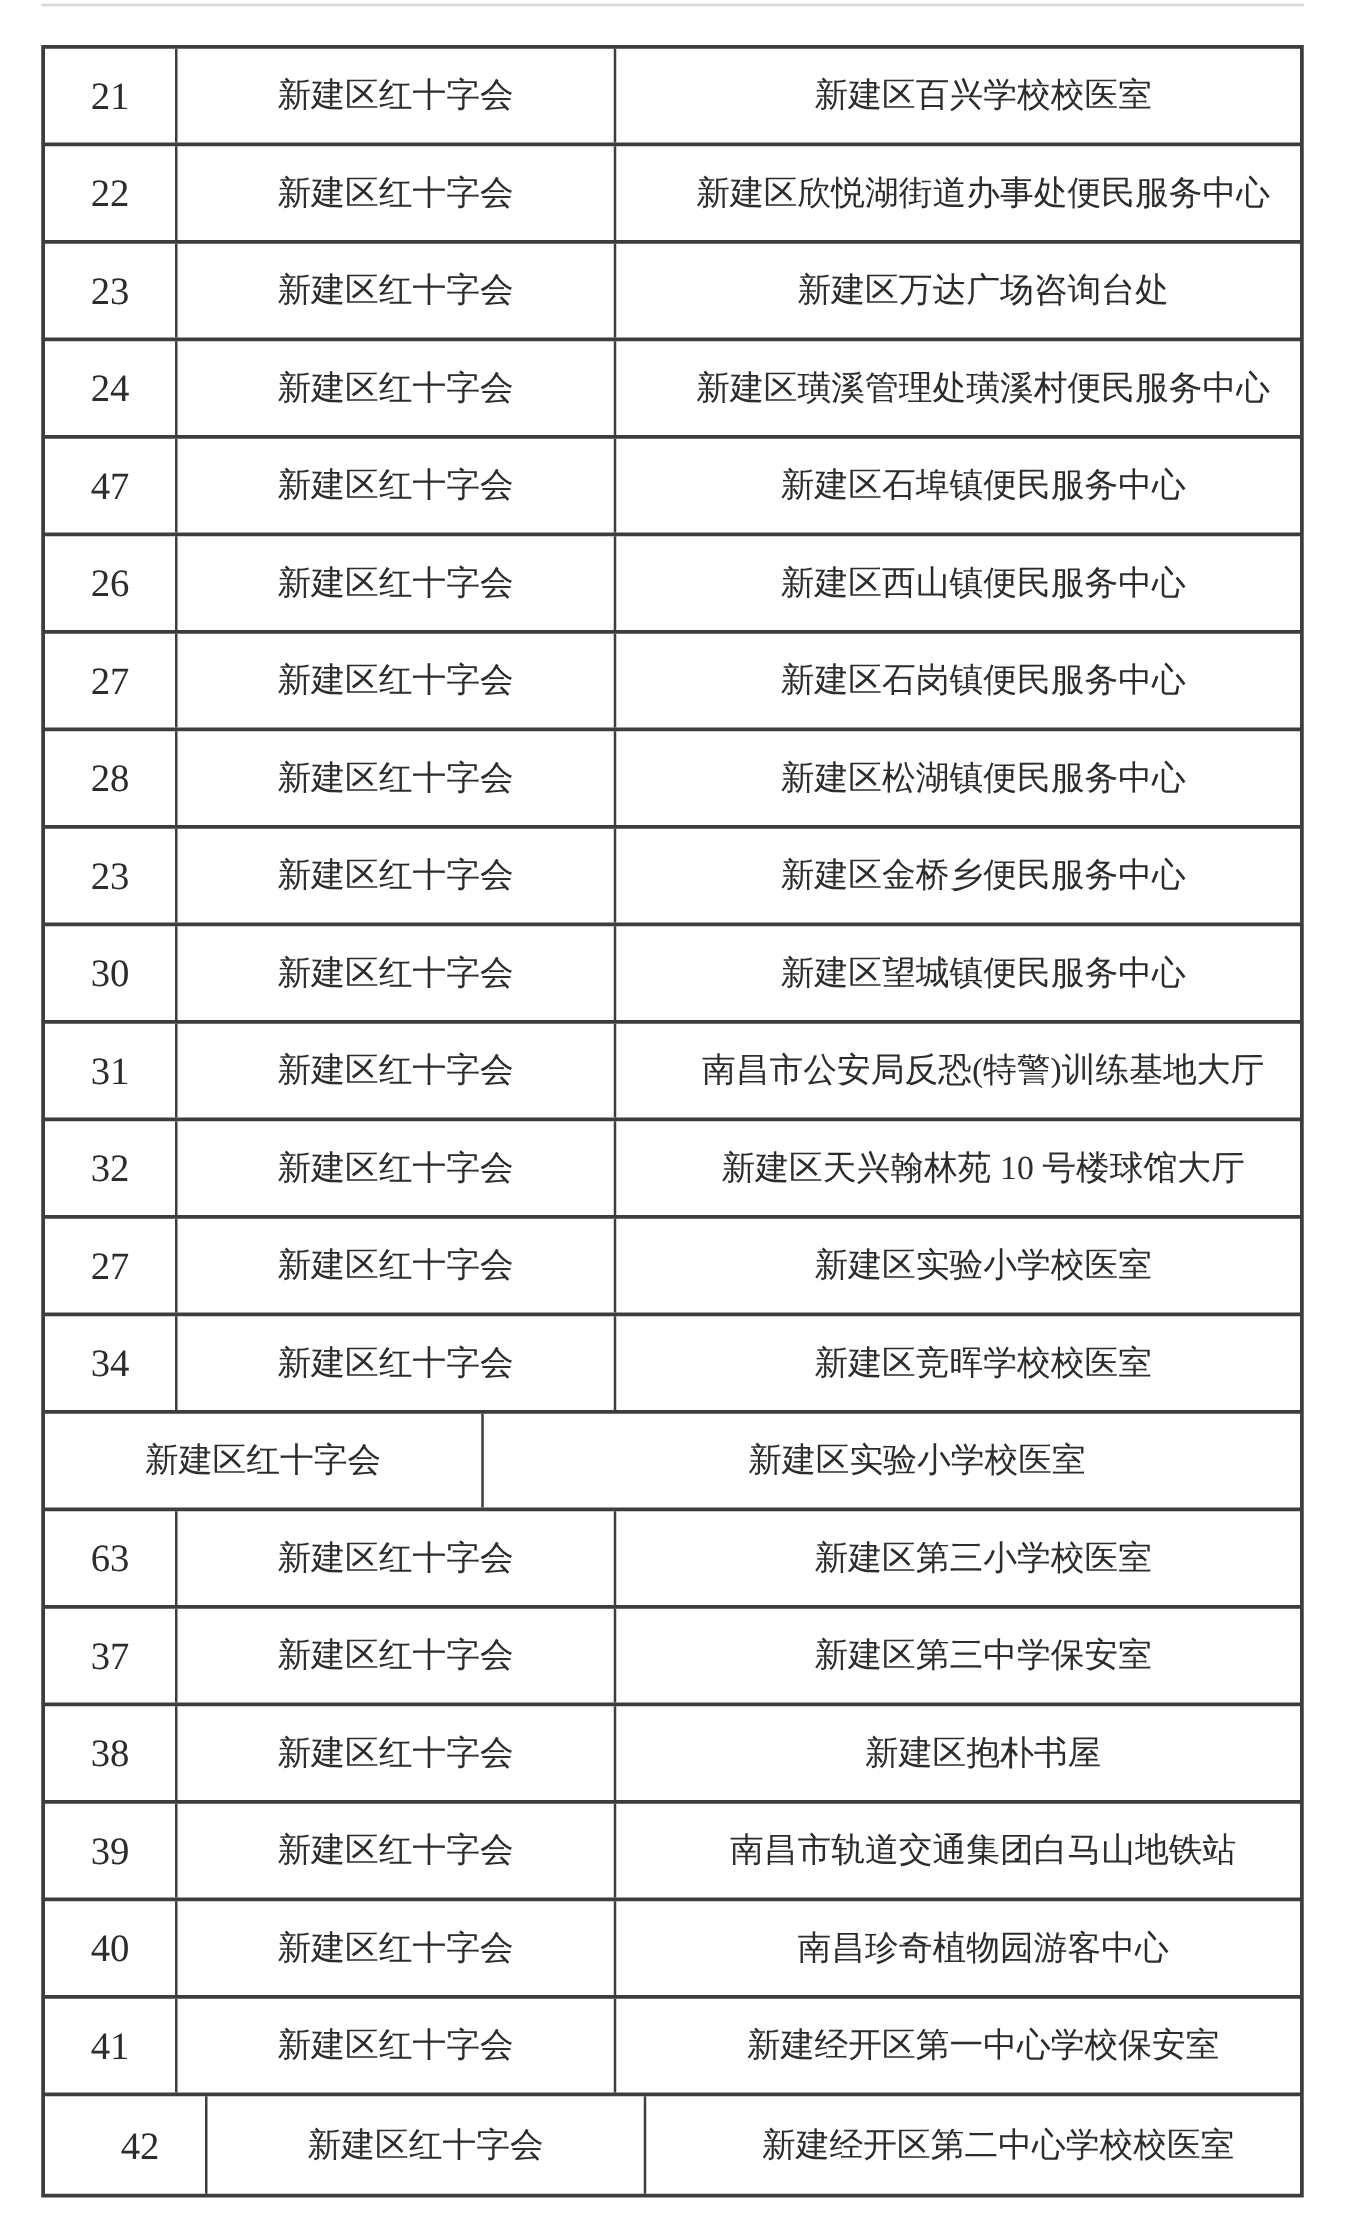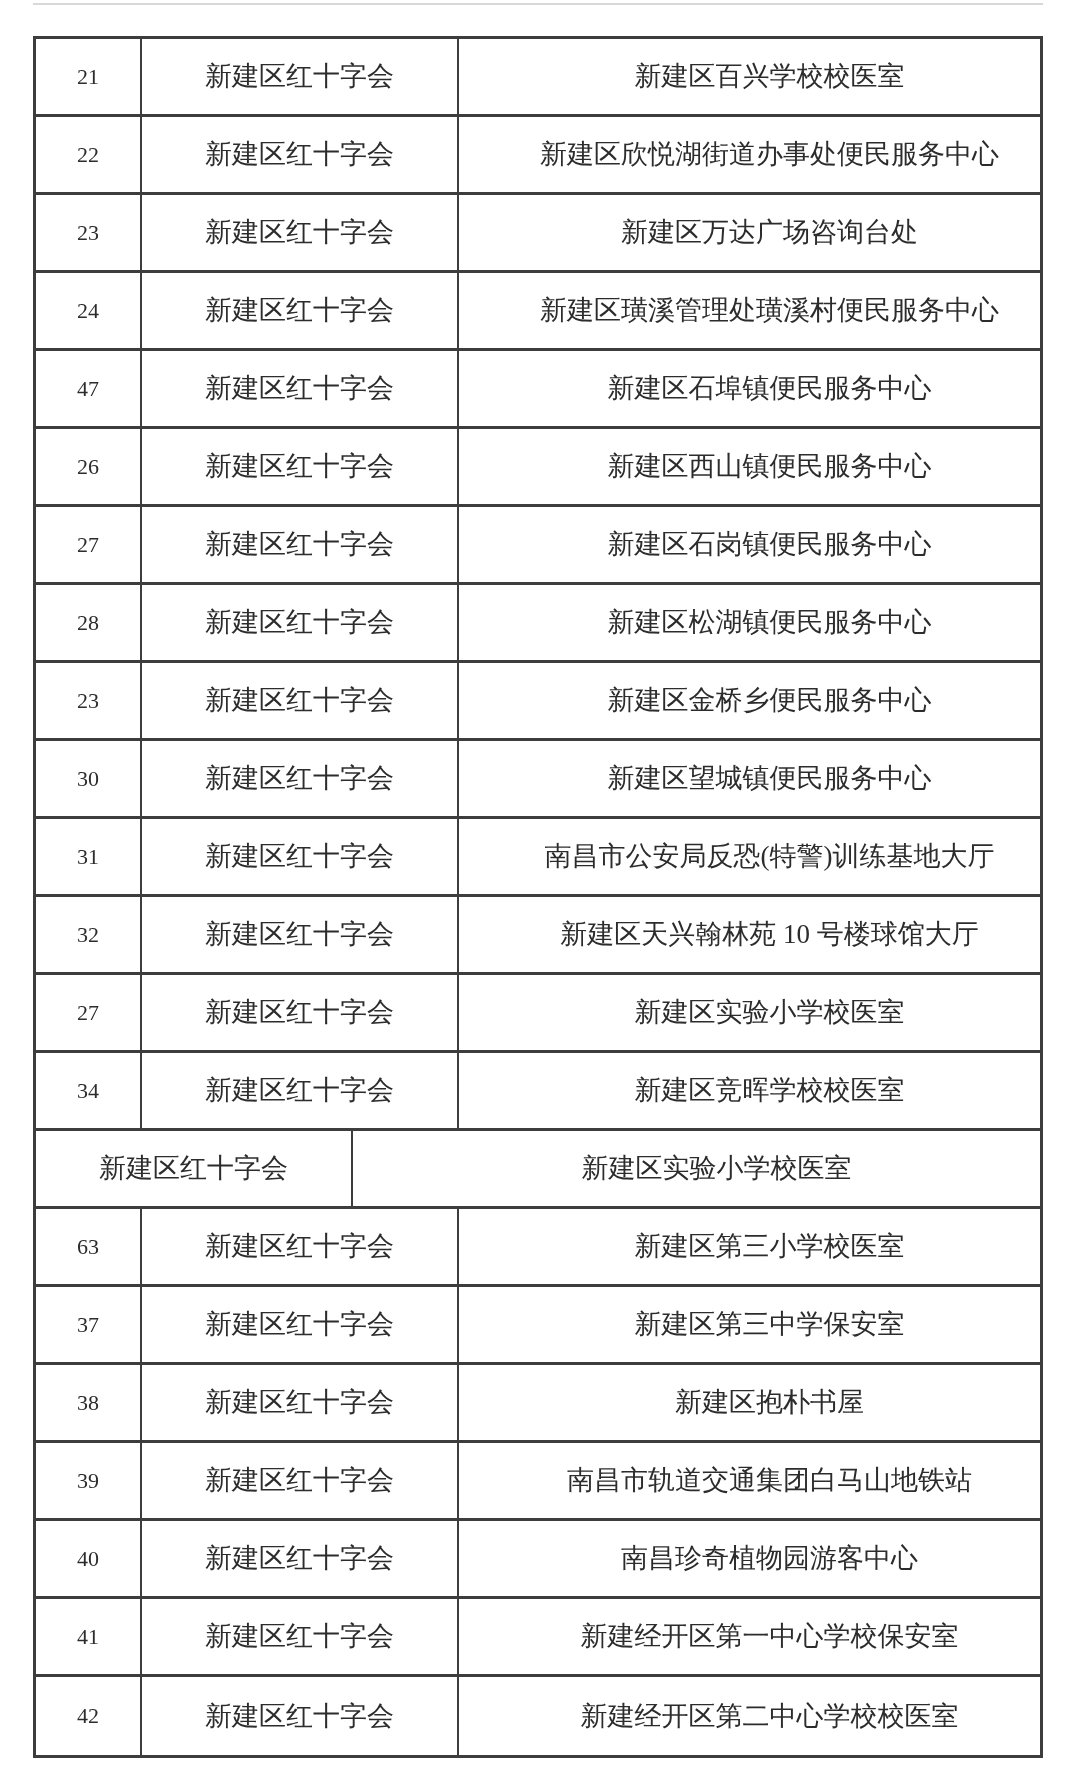--- a/index.html
+++ b/index.html
@@ -32,39 +32,40 @@
     background: #ffffff;
   }
   .trow {
     display: flex;
     height: 78px;
     border-bottom: 3px solid #3d3d3d;
     box-sizing: border-box;
   }
   .trow:last-child {
     border-bottom: none;
+    padding-left: 24px;
   }
   .cell {
     display: flex;
     align-items: center;
     justify-content: center;
     box-sizing: border-box;
     color: #2c2c2c;
     font-size: 27px;
     line-height: 1;
     white-space: nowrap;
     overflow: hidden;
   }
   .c-number {
     width: 106px;
     border-right: 2px solid #3d3d3d;
-    font-size: 22px;
+    font-size: 31px;
   }
   .c-org {
-    width: 317px;
+    width: 351px;
     border-right: 2px solid #3d3d3d;
   }
   .c-loc {
     flex: 1;
     margin-left: 40px;
   }
 </style>
 </head>
 <body>
 

